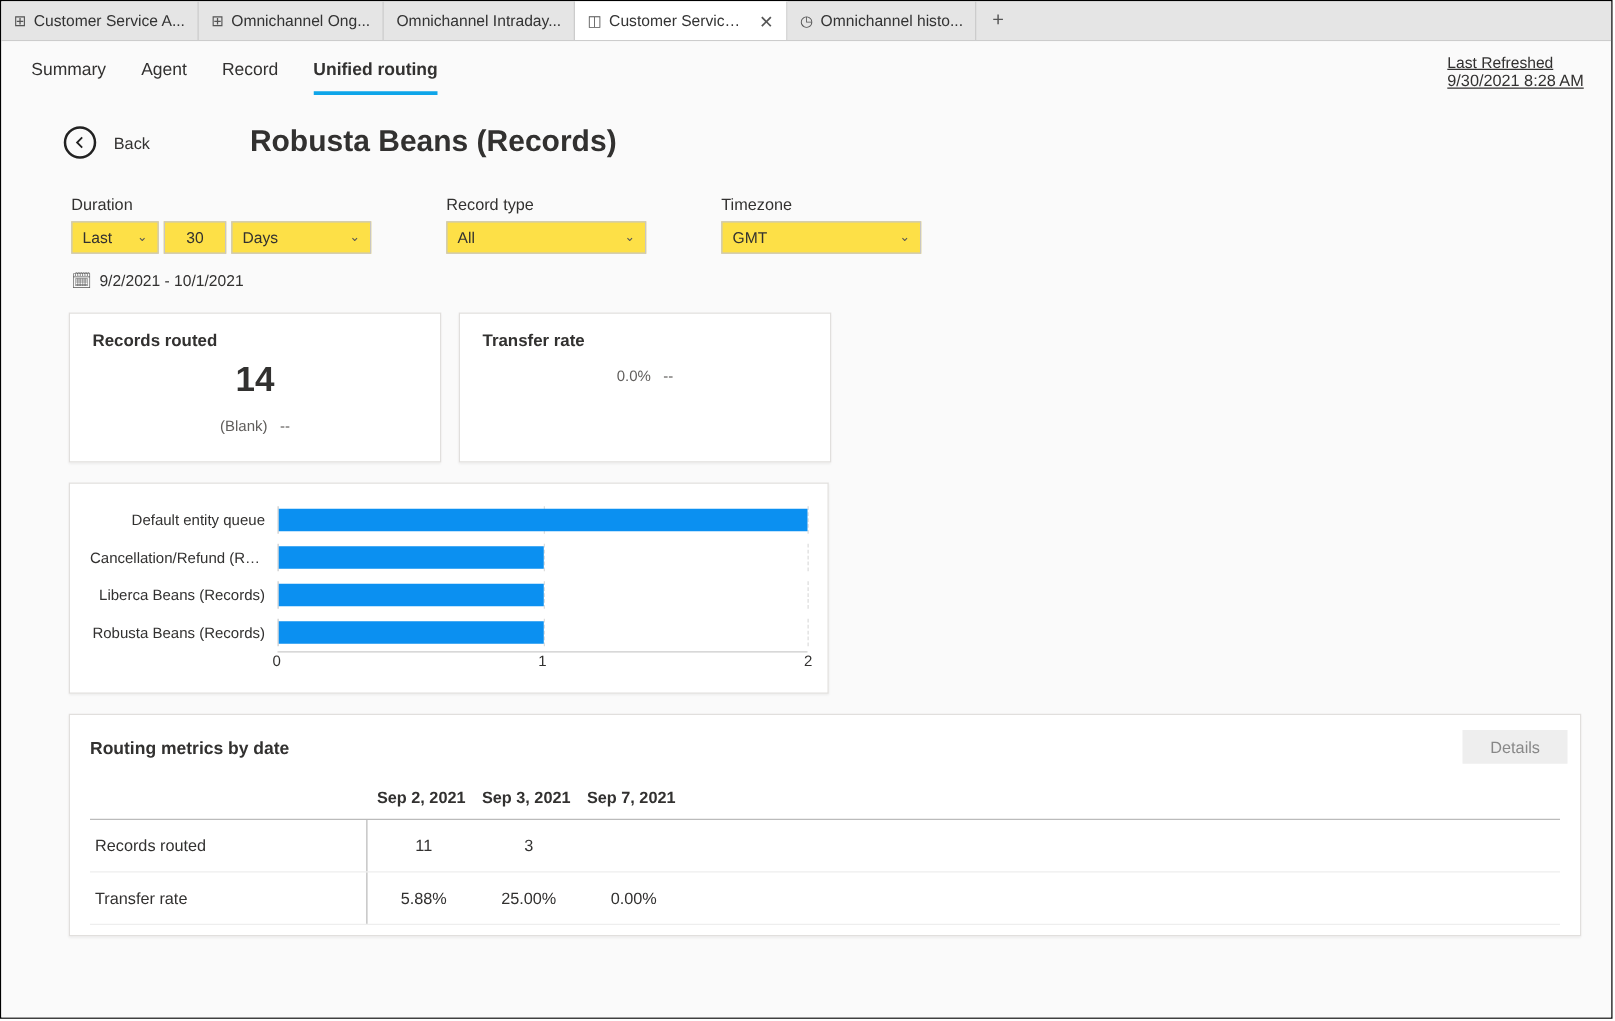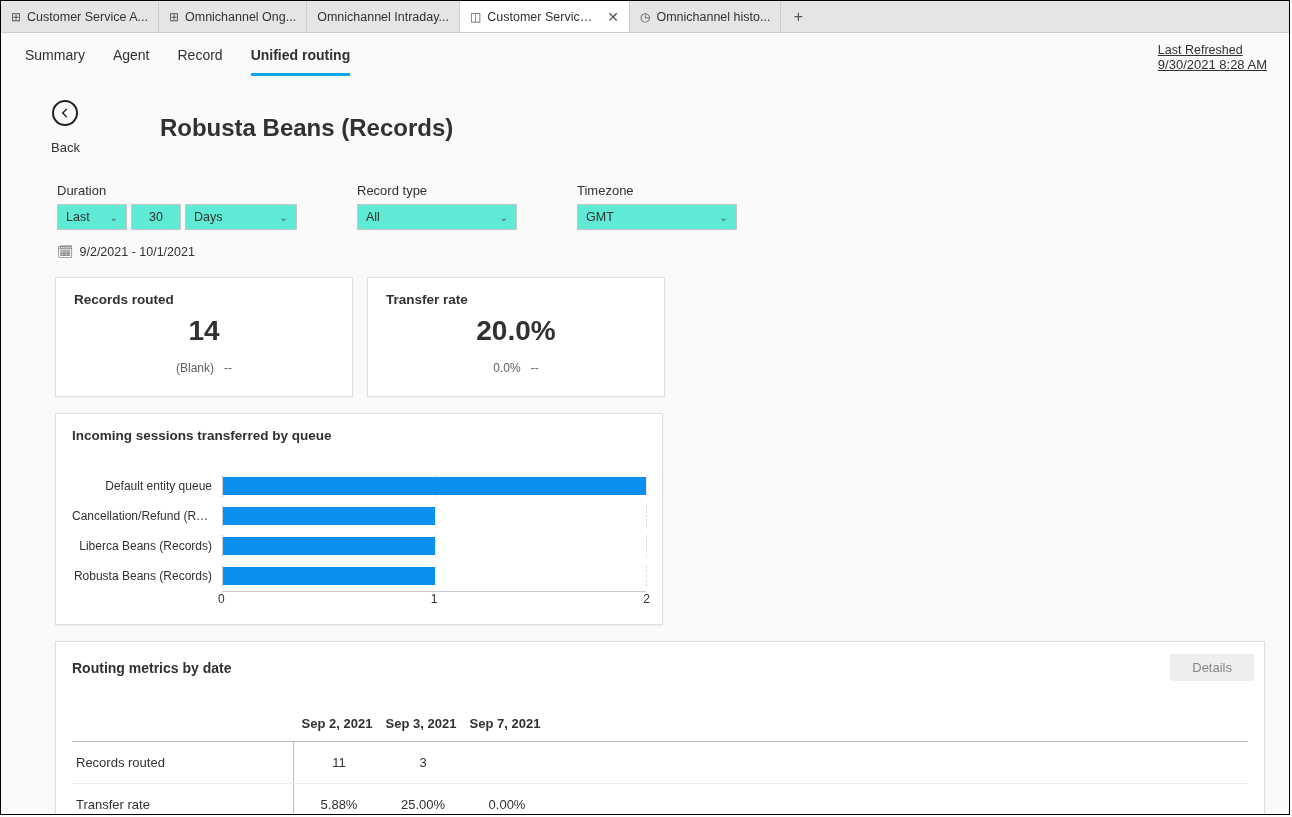--- a/index.html
+++ b/index.html
@@ -14,30 +14,30 @@
   .wtab .close{font-size:14px;color:#555;margin-left:4px;}
   .newtab{width:34px;display:flex;align-items:center;justify-content:center;font-size:16px;color:#555;cursor:pointer;border-right:none;}
   
   .report{background:#fafafa;position:relative;height:calc(100% - 32px);}
   .subnav{display:flex;gap:28px;padding:14px 24px 0;font-size:14px;color:#323130;}
   .subnav div{padding-bottom:10px;cursor:pointer;}
   .subnav .sel{font-weight:600;border-bottom:3px solid #0ea5e9;}
   .refresh{position:absolute;top:10px;right:22px;text-align:left;font-size:13px;color:#323130;text-decoration:underline;}
   .refresh .hd{font-size:12.5px;}
   .pagehdr{display:flex;align-items:center;gap:20px;margin:24px 0 0 50px;}
-  .backbtn{display:flex;align-items:center;gap:14px;cursor:pointer;flex-direction:column;}
+  .backbtn{display:flex;align-items:center;gap:14px;cursor:pointer;}
   .backbtn .circ{width:26px;height:26px;border:2px solid #222;border-radius:50%;display:flex;align-items:center;justify-content:center;}
   .backbtn .circ svg{width:14px;height:14px;}
   .pagetitle{font-size:24px;font-weight:600;margin-left:60px;}
   
   .filters{display:flex;gap:60px;margin:28px 0 0 56px;}
   .fblock{display:flex;flex-direction:column;gap:6px;}
   .flabel{font-size:13px;color:#323130;}
   .frow{display:flex;gap:4px;}
-  .dd{border:1px solid #c8c6c4;background:#5eead4;height:26px;display:flex;align-items:center;justify-content:space-between;padding:0 8px;font-size:12.5px;cursor:pointer;}
+  .dd{border:1px solid #c8c6c4;background:#fde047;height:26px;display:flex;align-items:center;justify-content:space-between;padding:0 8px;font-size:12.5px;cursor:pointer;}
   .dd .chev{font-size:10px;color:#555;margin-left:8px;}
   .dd.n1{width:70px;} .dd.n2{width:50px;justify-content:center;} .dd.n3{width:112px;}
   .dd.wide{width:160px;}
   .daterange{display:flex;align-items:center;gap:6px;margin-top:8px;font-size:12.5px;color:#323130;}
   .daterange .cal{font-size:13px;color:#555;}
   
   .cards{display:flex;gap:14px;margin:18px 0 0 54px;}
   .card{background:#fff;border:1px solid #e1dfdd;box-shadow:0 1px 2px rgba(0,0,0,.06);padding:14px 18px;position:relative;}
   .card.small{width:298px;height:120px;}
   .card .ct{font-weight:600;font-size:13.5px;margin-bottom:8px;}
@@ -52,21 +52,21 @@
   .bar{position:absolute;top:2px;height:18px;background:#0b90f1;}
   .xaxis{display:flex;margin-left:150px;border-top:1px solid #ccc;}
   .xaxis span{flex:1;font-size:12px;color:#323130;transform:translateX(-4px);}
   .xaxis span:last-child{text-align:right;transform:translateX(4px);}
   .xaxis span.mid{text-align:center;transform:none;}
   .gridline{position:absolute;top:0;bottom:0;border-left:1px dashed #ddd;}
   
   .routingcard{width:1210px;margin:16px 0 0 54px;background:#fff;border:1px solid #e1dfdd;box-shadow:0 1px 2px rgba(0,0,0,.06);padding:18px 16px 8px;position:relative;}
   .routingcard .ct{font-weight:600;font-size:14px;}
   .detailsbtn{position:absolute;right:10px;top:12px;background:#eee;color:#888;padding:6px 22px;font-size:13px;border:none;}
-  .mtable{margin-top:40px;}
+  .mtable{margin-top:24px;}
   .mhdr{display:flex;padding-left:226px;gap:6px;}
   .mhdr div{width:78px;font-size:13px;font-weight:600;text-align:center;}
   .mbody{border-top:1px solid #bbb;margin-top:10px;}
   .mrow{display:flex;align-items:center;height:42px;border-bottom:1px solid #eee;}
   .mrow .rlbl{width:222px;padding-left:4px;font-size:13px;border-right:1px solid #bbb;height:100%;display:flex;align-items:center;}
   .mrow .cell{width:78px;text-align:center;font-size:13px;margin-left:6px;}
   .mrow .cell:first-of-type{margin-left:4px;}
 </style>
 </head>
 <body>
@@ -158,27 +158,25 @@
     </div>
 
     <div class="cards">
       <div class="card small">
         <div class="ct">Records routed</div>
         <div class="big">14</div>
         <div class="sub"><span>(Blank)</span>&nbsp;&nbsp;&nbsp;<span>--</span></div>
       </div>
       <div class="card small">
         <div class="ct">Transfer rate</div>
-        <div class="big">20.0%</div>
         <div class="sub"><span>0.0%</span>&nbsp;&nbsp;&nbsp;<span>--</span></div>
       </div>
     </div>
 
     <div class="chartcard">
-      <div class="ct">Incoming sessions transferred by queue</div>
       <div id="bars">
           <div class="barrow">
             <div class="barlbl">Default entity queue</div>
             <div class="bartrack">
               <div class="gridline" style="left: 50%;"></div>
               <div class="gridline" style="left: 100%;"></div>
               <div class="bar" style="left: 0px; width: 100%;"></div>
             </div>
           </div>
           <div class="barrow">

